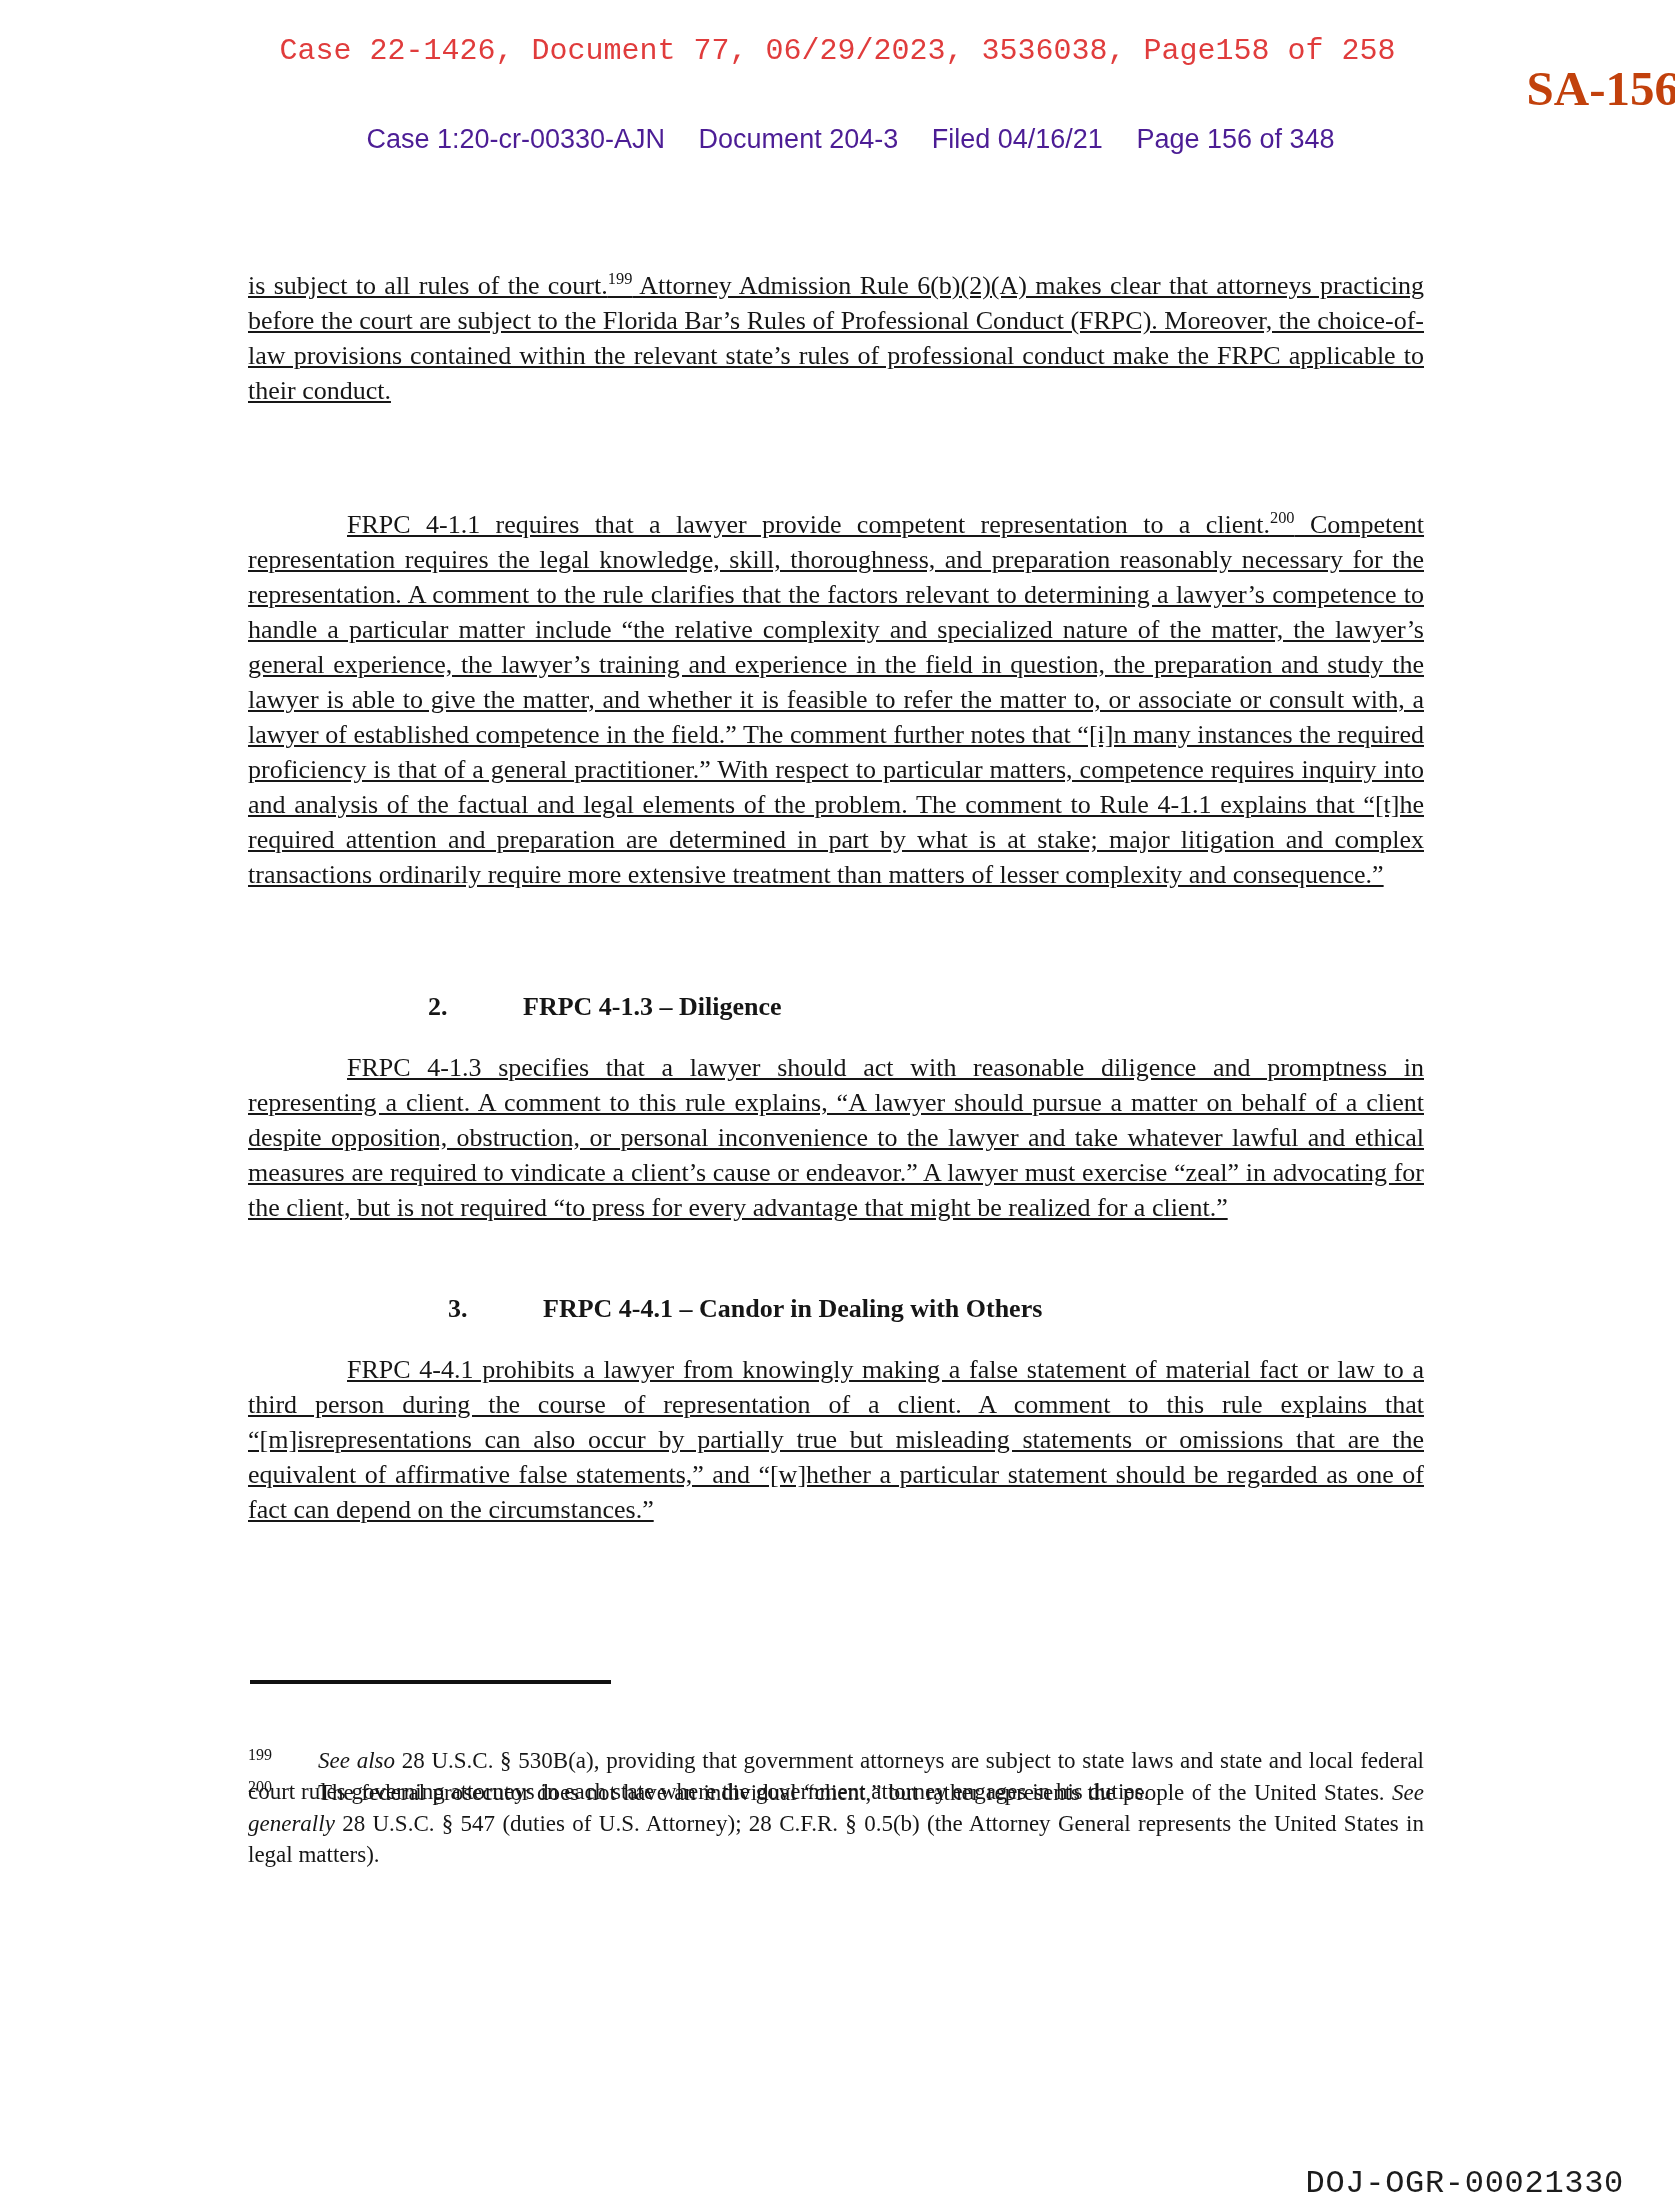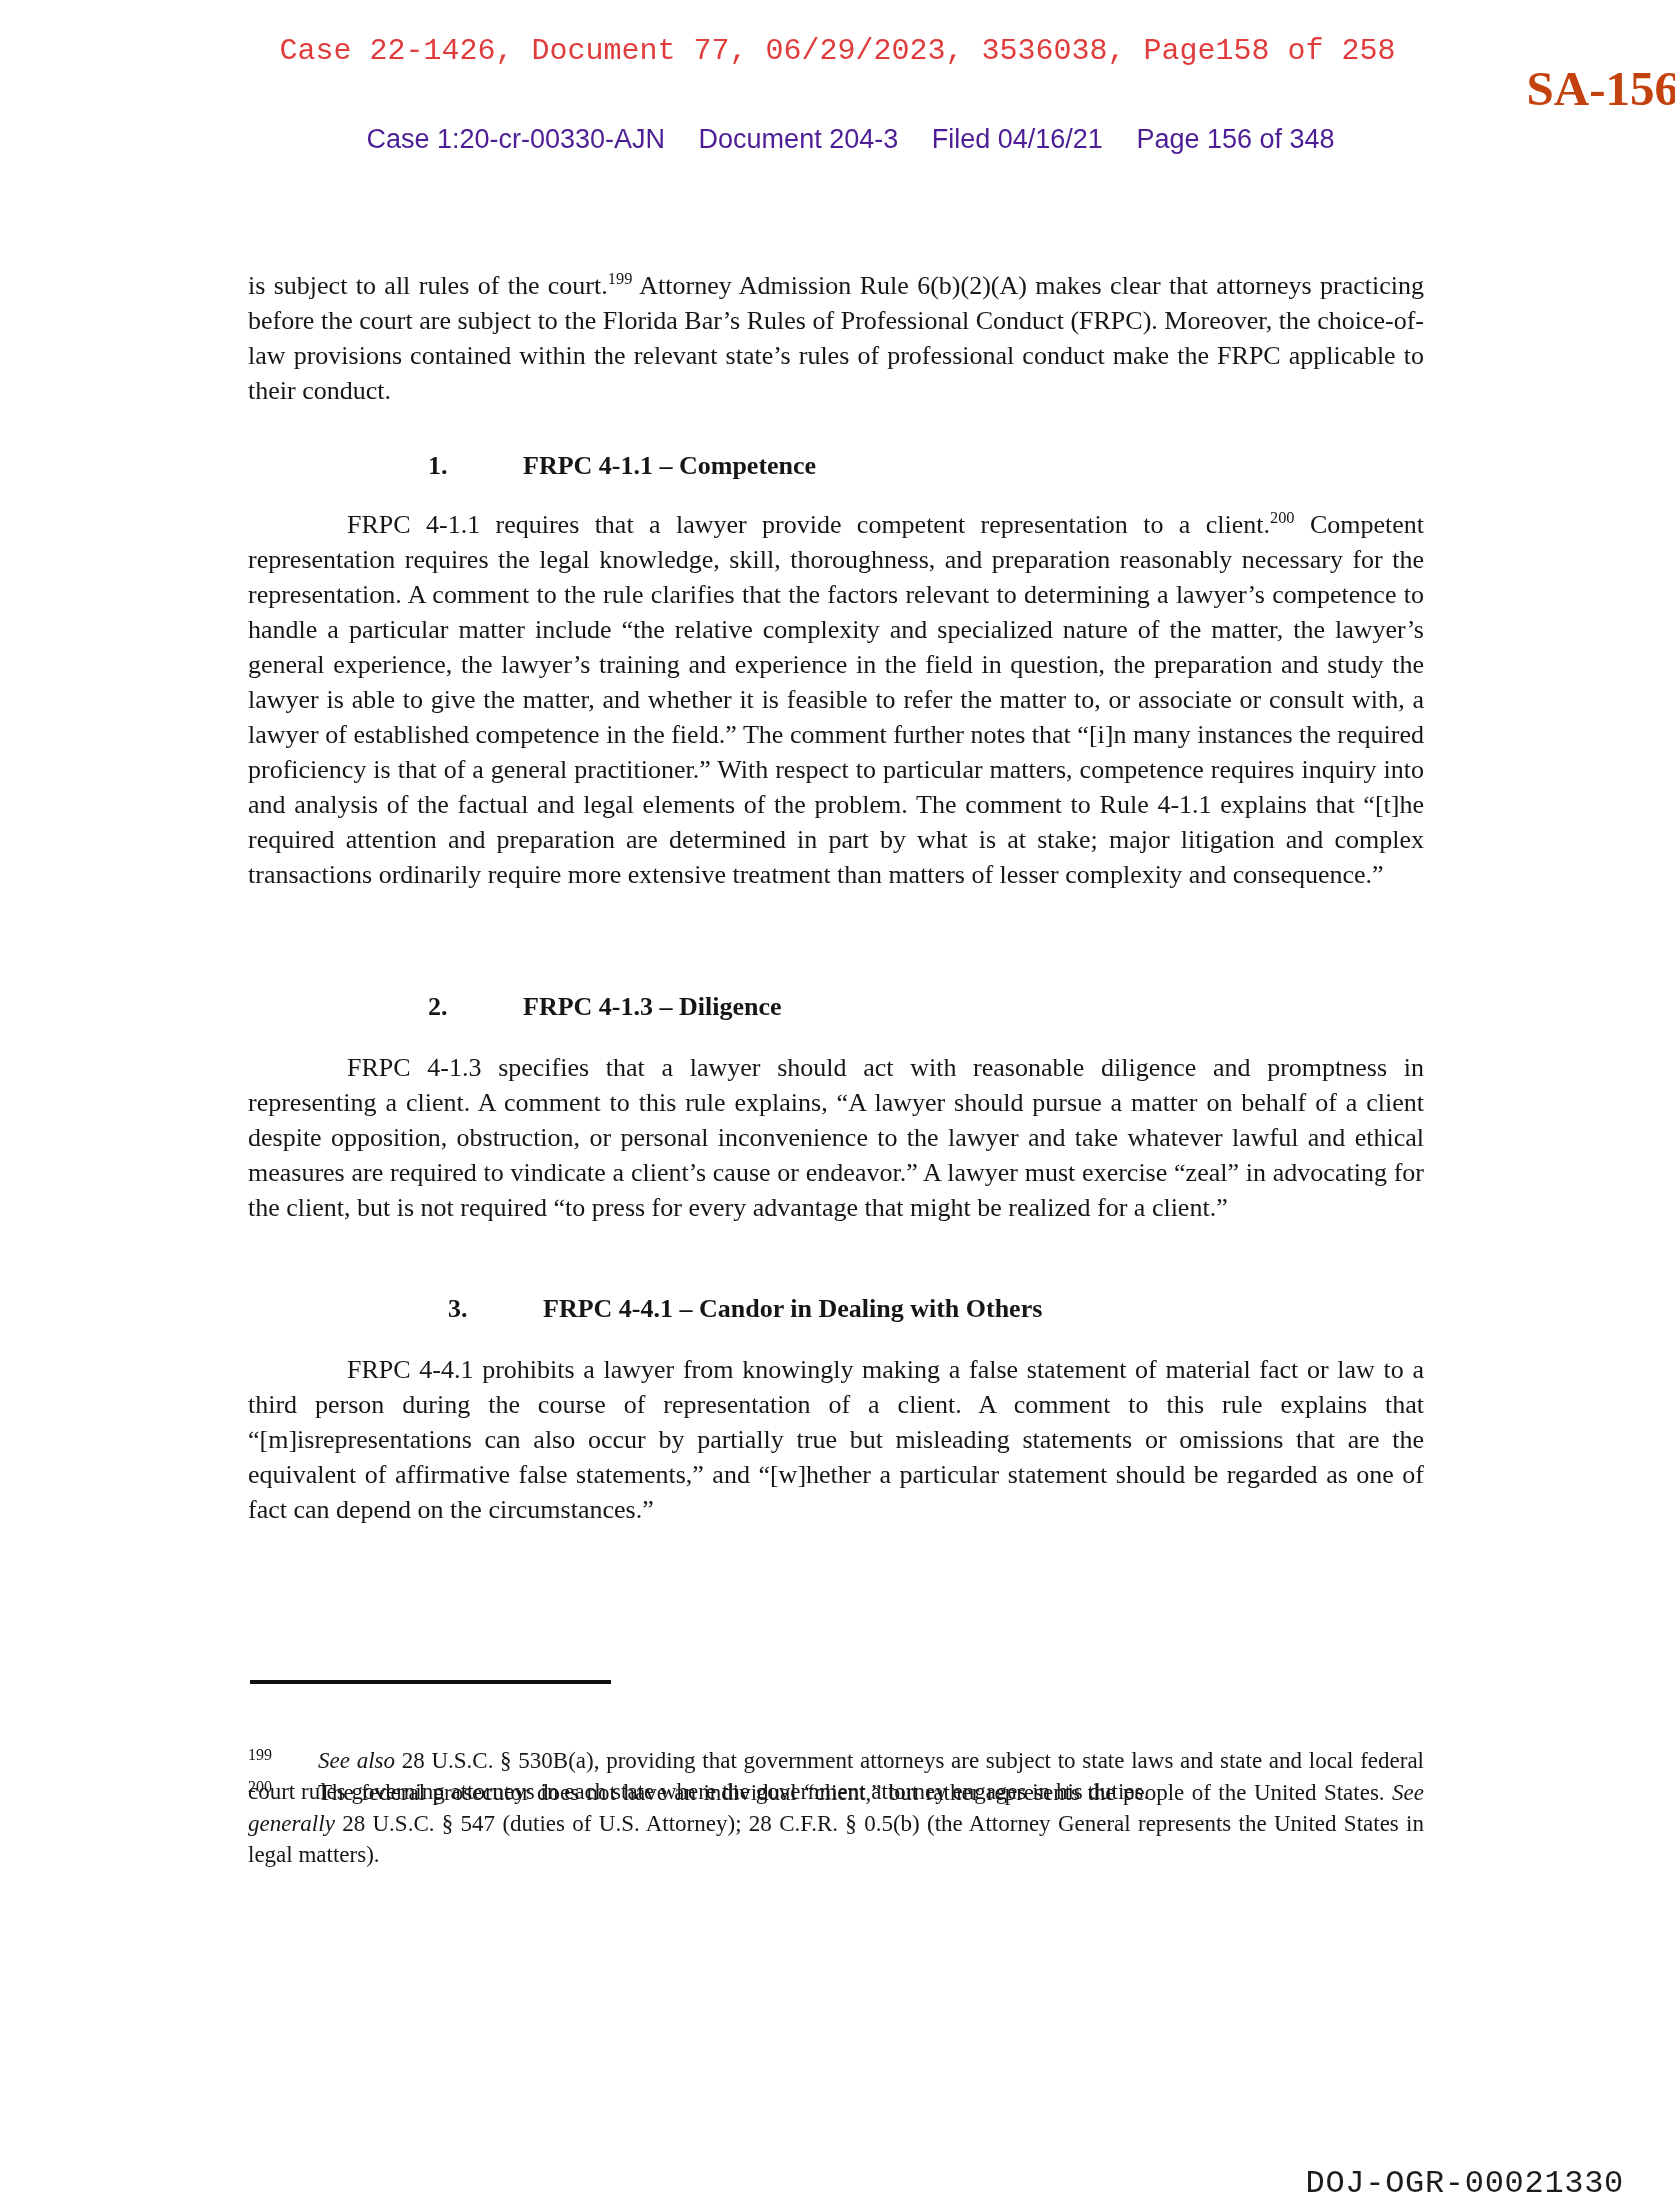--- a/index.html
+++ b/index.html
@@ -32,20 +32,21 @@
     font-family:"Liberation Sans", sans-serif;
     font-size:27px; color:#4c1d95;padding-left:13px;
   }
   .district-stamp .seg { display:inline-block; margin:0 13px; }
   
   .block {
     position:absolute; left:248px; width:1176px;
     font-size:26px; line-height:35px;
     text-align:justify;
     margin:0;
+    text-decoration:underline;
   }
   .indent { text-indent:99px; }
   .heading {
     position:absolute; left:428px; width:1051px;
     font-size:26px; line-height:35px;
     font-weight:bold; margin:0;
   }
   .h-num { display:inline-block; width:95px; }
   sup.fnref {
     font-size:16.4px; line-height:0;
@@ -90,21 +91,20 @@
 
   <div class="district-stamp">
     <span class="seg">Case 1:20-cr-00330-AJN</span>
     <span class="seg">Document 204-3</span>
     <span class="seg">Filed 04/16/21</span>
     <span class="seg">Page 156 of 348</span>
   </div>
 
   <p class="block" style="top:268px;"><span>is subject to all rules of the court.</span><sup class="fnref">199</sup><span>  Attorney Admission Rule 6(b)(2)(A) makes clear that attorneys practicing before the court are subject to the Florida Bar’s Rules of Professional Conduct (FRPC).  Moreover, the choice-of-law provisions contained within the relevant state’s rules of professional conduct make the FRPC applicable to their conduct.</span></p>
 
-  <p class="heading" style="top:448px;"><span class="h-num">1.</span><span>FRPC 4-1.1 – Competence</span></p>
 
   <p class="block indent" style="top:507px;"><span>FRPC 4-1.1 requires that a lawyer provide competent representation to a client.</span><sup class="fnref">200</sup><span>  Competent representation requires the legal knowledge, skill, thoroughness, and preparation reasonably necessary for the representation.  A comment to the rule clarifies that the factors relevant to determining a lawyer’s competence to handle a particular matter include “the relative complexity and specialized nature of the matter, the lawyer’s general experience, the lawyer’s training and experience in the field in question, the preparation and study the lawyer is able to give the matter, and whether it is feasible to refer the matter to, or associate or consult with, a lawyer of established competence in the field.”  The comment further notes that “[i]n many instances the required proficiency is that of a general practitioner.”  With respect to particular matters, competence requires inquiry into and analysis of the factual and legal elements of the problem.  The comment to Rule 4-1.1 explains that “[t]he required attention and preparation are determined in part by what is at stake; major litigation and complex transactions ordinarily require more extensive treatment than matters of lesser complexity and consequence.”</span></p>
 
   <p class="heading" style="top:989px;"><span class="h-num">2.</span><span>FRPC 4-1.3 – Diligence</span></p>
 
   <p class="block indent" style="top:1050px;">FRPC 4-1.3 specifies that a lawyer should act with reasonable diligence and promptness in representing a client.  A comment to this rule explains, “A lawyer should pursue a matter on behalf of a client despite opposition, obstruction, or personal inconvenience to the lawyer and take whatever lawful and ethical measures are required to vindicate a client’s cause or endeavor.”  A lawyer must exercise “zeal” in advocating for the client, but is not required “to press for every advantage that might be realized for a client.”</p>
 
   <p class="heading" style="top:1291px;margin-left:20px;"><span class="h-num">3.</span><span>FRPC 4-4.1 – Candor in Dealing with Others</span></p>
 
   <p class="block indent" style="top:1352px;">FRPC 4-4.1 prohibits a lawyer from knowingly making a false statement of material fact or law to a third person during the course of representation of a client.  A comment to this rule explains that “[m]isrepresentations can also occur by partially true but misleading statements or omissions that are the equivalent of affirmative false statements,” and “[w]hether a particular statement should be regarded as one of fact can depend on the circumstances.”</p>

